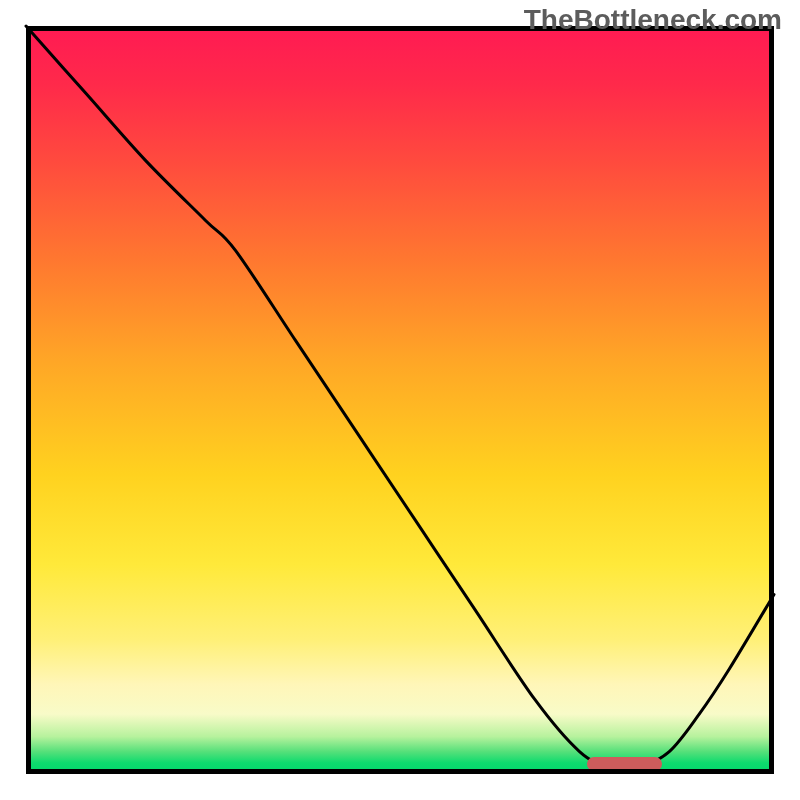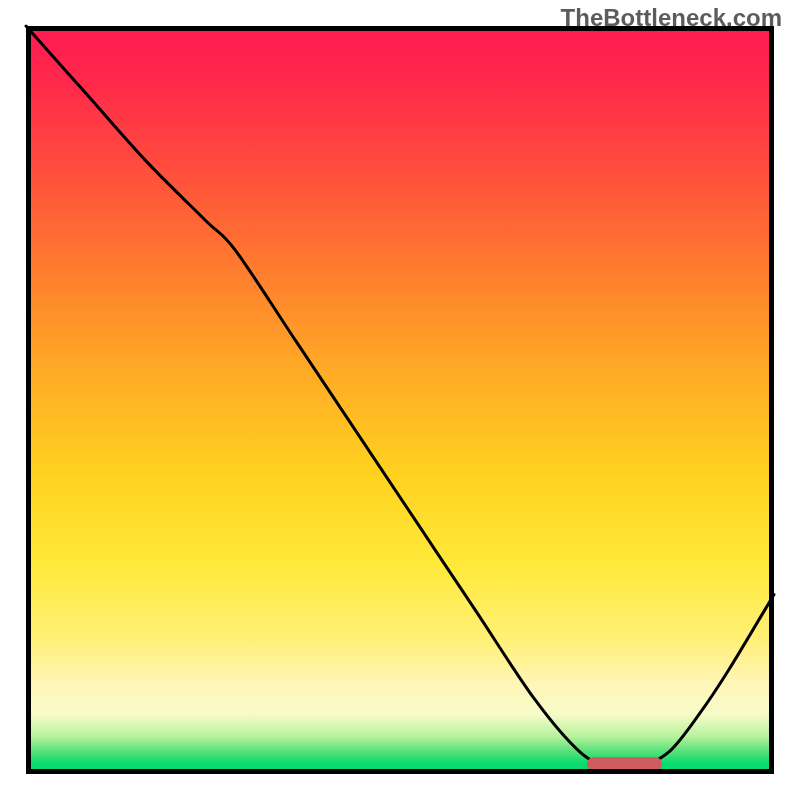--- a/index.html
+++ b/index.html
@@ -12,21 +12,21 @@
   }
   .container {
     position: relative;
     width: 800px;
     height: 800px;
   }
   .watermark {
     position: absolute;
     top: 4px;
     right: 18px;
-    font-size: 24px;
+    font-size: 28px;
     font-weight: bold;
     color: #5c5c5c;
     letter-spacing: 0px;
     z-index: 10;
   }
   .plot-frame {
     position: absolute;
     left: 26px;
     top: 26px;
     width: 748px;

